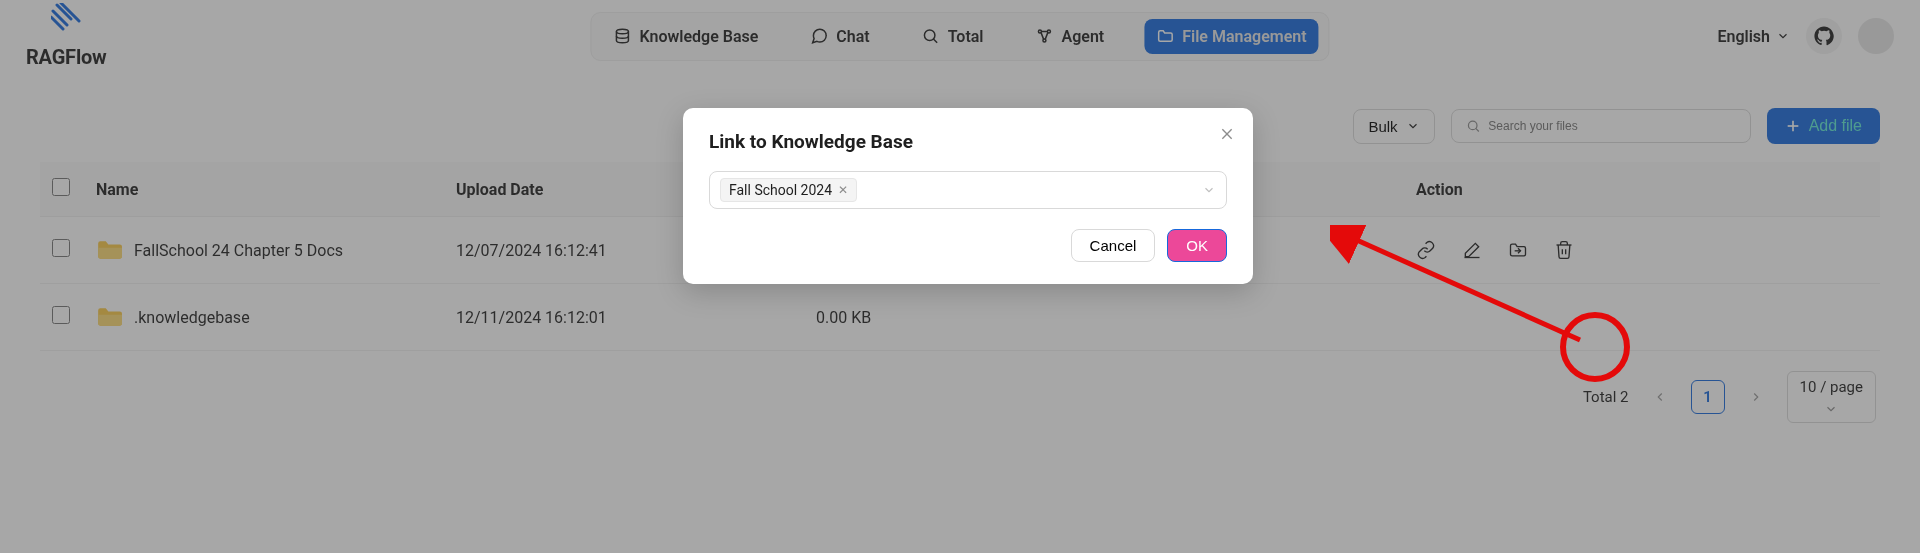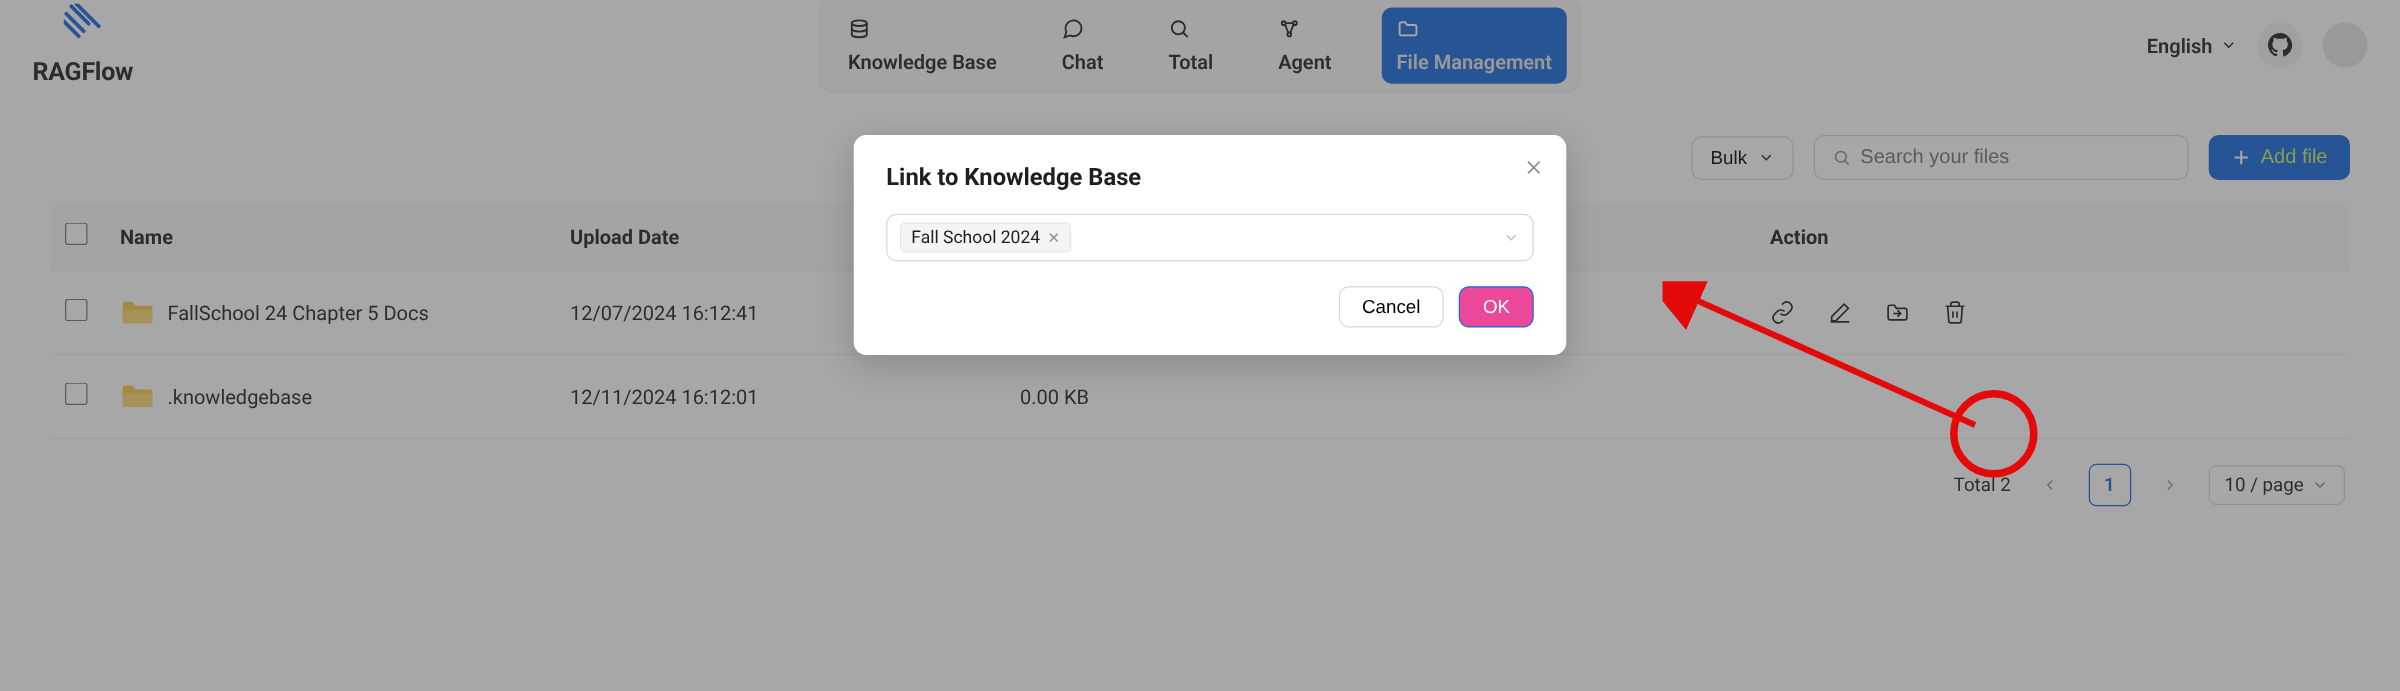--- a/index.html
+++ b/index.html
@@ -33,23 +33,23 @@
     gap: 28px;
     background: #fafafa;
     border: 1px solid #eee;
     border-radius: 10px;
     padding: 6px 10px;
     position: absolute;
     left: 50%;
     transform: translateX(-50%);
   }
   .nav-item {
-    display: flex; gap: 8px;
+    display: flex; align-items: center; gap: 8px;
     padding: 8px 12px; border-radius: 8px;
-    font-size: 16px; font-weight: 600; cursor: pointer; flex-direction: column;
+    font-size: 16px; font-weight: 600; cursor: pointer;
   }
   .nav-item.active {
     background: #1668dc; color: #e5e5e5;
   }
   .nav-item svg { width: 18px; height: 18px; }
   .nav-item.active svg { stroke: #fff; }
 
   .right-tools {
     margin-left: auto;
     display: flex; gap: 16px;
@@ -73,25 +73,25 @@
     padding:8px 14px; border-radius:8px;
     display:flex; align-items:center; gap:8px;
     font-size:15px; cursor:pointer;
   }
   .search-box {
     border:1px solid #d9d9d9; border-radius:8px;
     display:flex; align-items:center; gap:8px;
     padding:8px 14px; width: 300px;
   }
   .search-box input {
-    border:none; outline:none; font-size:16px; width:100%;
+    border:none; outline:none; font-size:12px; width:100%;
     background:transparent;
   }
   .add-btn {
-    background:#1668dc; color:#bef264; border:none;
+    background:#1668dc; color:#5eead4; border:none;
     border-radius:8px; padding:9px 18px;
     display:flex; align-items:center; gap:8px;
     font-size:16px; font-weight:500; cursor:pointer;
   }
 
   
   .table-wrap { padding: 10px 40px 0 40px; }
   table { width:100%; border-collapse: collapse; }
   thead th {
     text-align:left; font-size:16px; font-weight:700;
@@ -121,20 +121,21 @@
   .pg-btn {
     width:34px; height:34px; border:1px solid transparent;
     border-radius:6px; display:flex; align-items:center; justify-content:center;
     cursor:pointer; color:#999;
   }
   .pg-btn.current { border-color:#1668dc; color:#1668dc; font-weight:600; }
   .pg-size {
     border:1px solid #d9d9d9; border-radius:6px;
     padding:6px 12px; display:flex; align-items:center; gap:6px;
     cursor:pointer;
+    flex-direction:column;
   }
 
   
   .overlay {
     position:absolute; inset:0;
     background: rgba(60,60,60,0.45);
     display:flex; align-items:flex-start; justify-content:center;padding-left:16px;
   }
   .modal {
     margin-top:108px;

